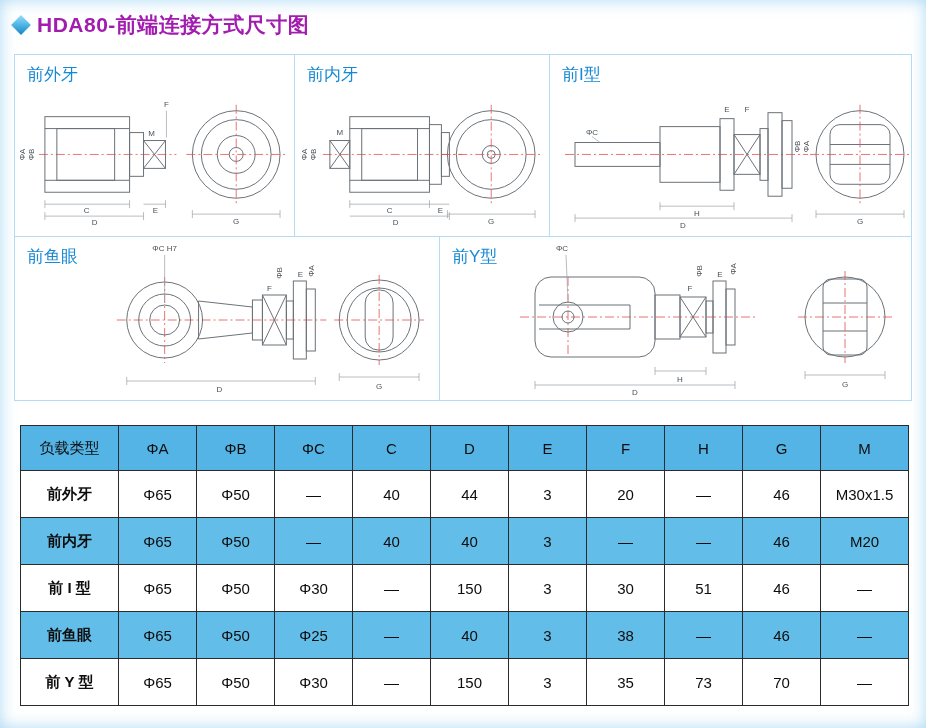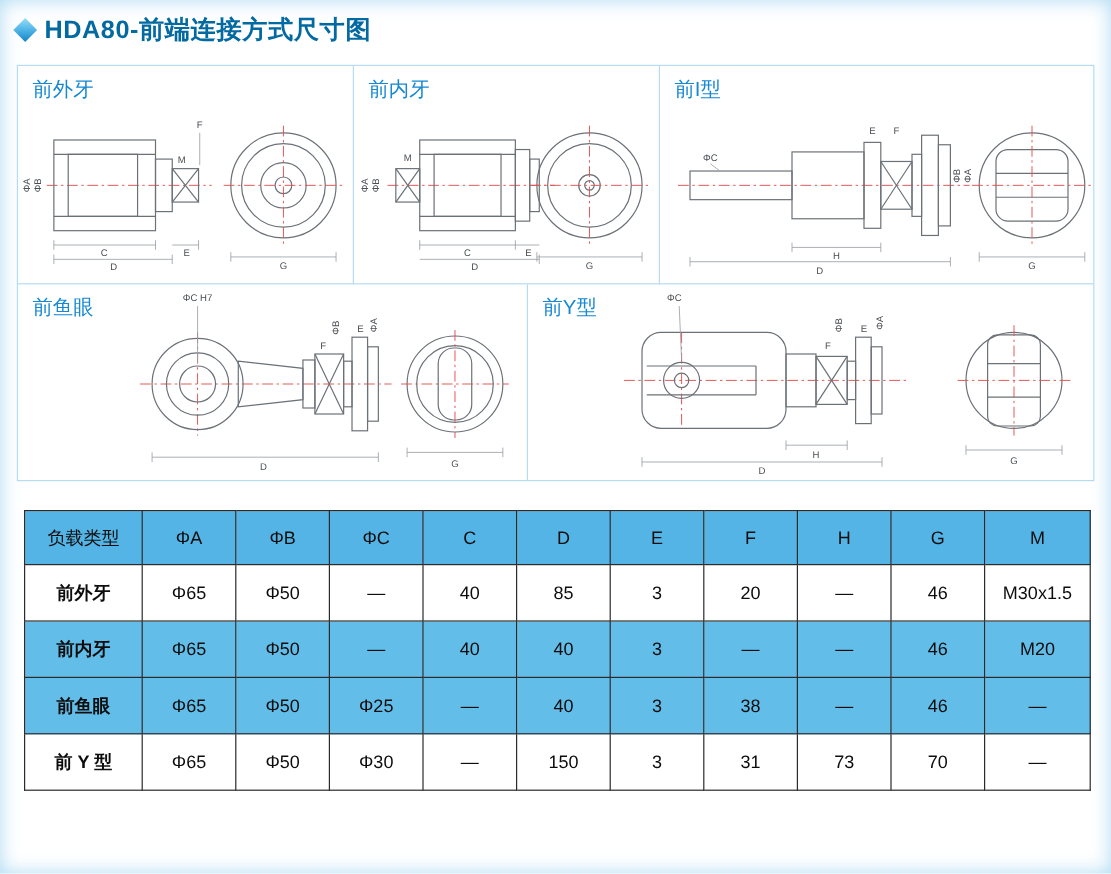--- a/index.html
+++ b/index.html
@@ -11,21 +11,21 @@
   }
   *{margin:0;padding:0;box-sizing:border-box;}
   html,body{width:926px;height:728px;background:#ffffff;
     font-family:"Liberation Sans","DejaVu Sans",sans-serif;overflow:hidden;position:relative;}
   .edge-glow{position:absolute;inset:0;pointer-events:none;z-index:9;
     box-shadow:inset 0 0 16px rgba(150,208,240,.8);}
   
   .title-row{position:absolute;left:14px;top:11px;display:flex;align-items:center;gap:9px;}
   .diamond{width:14px;height:14px;transform:rotate(45deg);
     background:linear-gradient(135deg,#9adcf6 0%,#55b9e9 45%,#1584c6 100%);}
-  .page-title{font-size:21px;font-weight:bold;color:#0369a1;letter-spacing:.5px;}
+  .page-title{font-size:21px;font-weight:bold;color:#a21caf;letter-spacing:.5px;}
   
   .drawings{position:absolute;left:14px;top:54px;width:898px;height:347px;
     border:1px solid #b5dcf3;display:flex;flex-direction:column;background:#fff;}
   .drow{display:flex;}
   .panel{position:relative;border-right:1px solid #b5dcf3;border-bottom:1px solid #b5dcf3;}
   .panel:last-child{border-right:none;}
   .drow:last-child .panel{border-bottom:none;}
   .panel-label{position:absolute;top:8px;left:12px;font-size:17px;color:var(--panel-label);z-index:2;}
   .panel svg{position:absolute;inset:0;width:100%;height:100%;}
   .s{stroke:#6b7177;stroke-width:1;fill:none;}
@@ -290,40 +290,53 @@
       <th>M</th>
     </tr>
   </thead>
   <tbody>
     <tr>
       <td>前外牙</td>
       <td>Φ65</td>
       <td>Φ50</td>
       <td>—</td>
       <td>40</td>
-      <td>85</td>
+      <td>44</td>
       <td>3</td>
       <td>20</td>
       <td>—</td>
       <td>46</td>
       <td>M30x1.5</td>
     </tr>
     <tr class="alt">
       <td>前内牙</td>
       <td>Φ65</td>
       <td>Φ50</td>
       <td>—</td>
       <td>40</td>
       <td>40</td>
       <td>3</td>
       <td>—</td>
       <td>—</td>
       <td>46</td>
       <td>M20</td>
     </tr>
+    <tr>
+      <td>前 I 型</td>
+      <td>Φ65</td>
+      <td>Φ50</td>
+      <td>Φ30</td>
+      <td>—</td>
+      <td>150</td>
+      <td>3</td>
+      <td>30</td>
+      <td>51</td>
+      <td>46</td>
+      <td>—</td>
+    </tr>
     <tr class="alt">
       <td>前鱼眼</td>
       <td>Φ65</td>
       <td>Φ50</td>
       <td>Φ25</td>
       <td>—</td>
       <td>40</td>
       <td>3</td>
       <td>38</td>
       <td>—</td>
@@ -331,19 +344,19 @@
       <td>—</td>
     </tr>
     <tr>
       <td>前 Y 型</td>
       <td>Φ65</td>
       <td>Φ50</td>
       <td>Φ30</td>
       <td>—</td>
       <td>150</td>
       <td>3</td>
-      <td>31</td>
+      <td>35</td>
       <td>73</td>
       <td>70</td>
       <td>—</td>
     </tr>
   </tbody>
 </table>
 
 </body></html>

